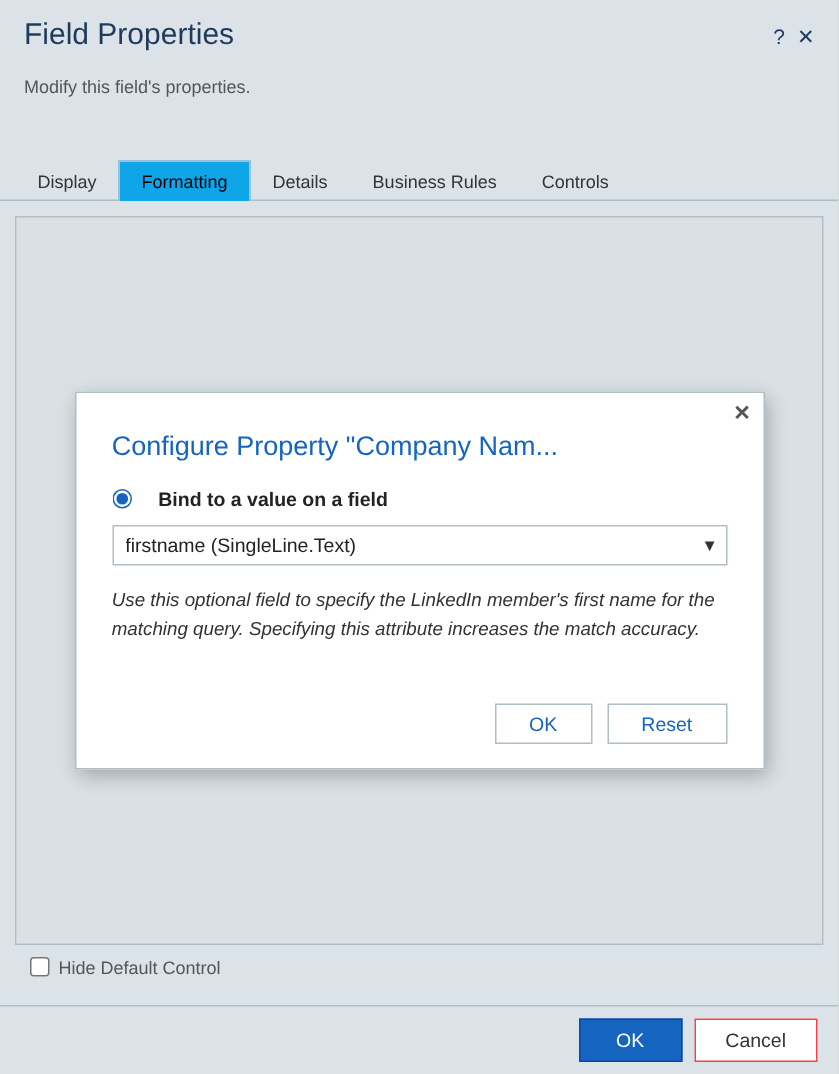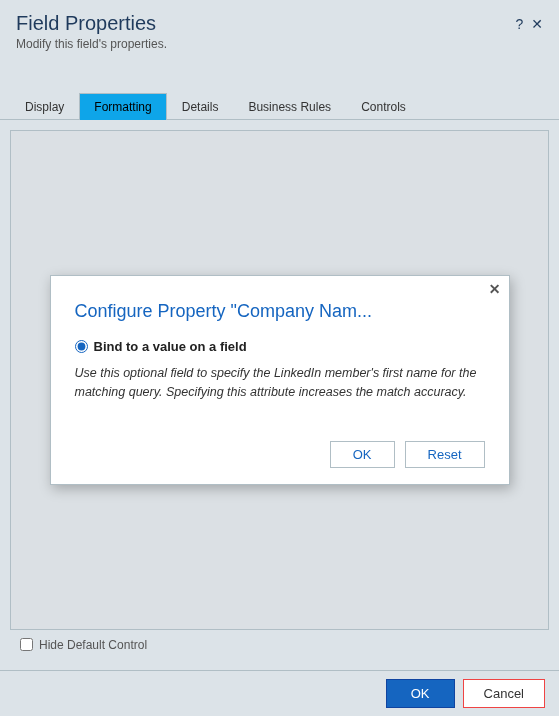--- a/index.html
+++ b/index.html
@@ -31,21 +31,21 @@
 
     .panel-title {
       font-size: 20px;
       color: #1f3a5c;
       font-weight: 300;
     }
 
     .panel-subtitle {
       font-size: 12px;
       color: #555;
-      margin-top: 2px;
+      margin-top: 16px;
     }
 
     .header-icons {
       display: flex;
       gap: 8px;
       color: #555;
       font-size: 14px;
       margin-top: 4px;
     }
 
@@ -142,21 +142,21 @@
       color: #1565c0;
       font-weight: 400;
       margin-bottom: 16px;
       line-height: 1.3;
     }
 
     .radio-row {
       display: flex;
       align-items: center;
       margin-bottom: 10px;
-      gap: 6px;
+      gap: 18px;
     }
 
     .radio-row input[type="radio"] {
       accent-color: #1565c0;
     }
 
     .radio-label {
       font-size: 13px;
       font-weight: 600;
       color: #222;
@@ -295,20 +295,26 @@
           </div>
 
           <div class="modal-body">
             <div class="modal-heading">Configure Property "Company Nam...</div>
 
             <div class="radio-row">
               <input type="radio" id="bind-radio" name="bind-type" checked="" style="">
               <label for="bind-radio" class="radio-label">Bind to a value on a field</label>
             </div>
 
+            <div class="select-wrapper">
+              <select>
+                <option value="firstname (SingleLine.Text)">firstname (SingleLine.Text)</option>
+              </select>
+              <span class="select-arrow">▼</span>
+            </div>
 
             <div class="modal-description">Use this optional field to specify the LinkedIn member's first name for the matching query. Specifying this attribute increases the match accuracy.</div>
           </div>
 
           <div class="modal-footer">
             <button class="btn">OK</button>
             <button class="btn">Reset</button>
           </div>
 
         </div>

